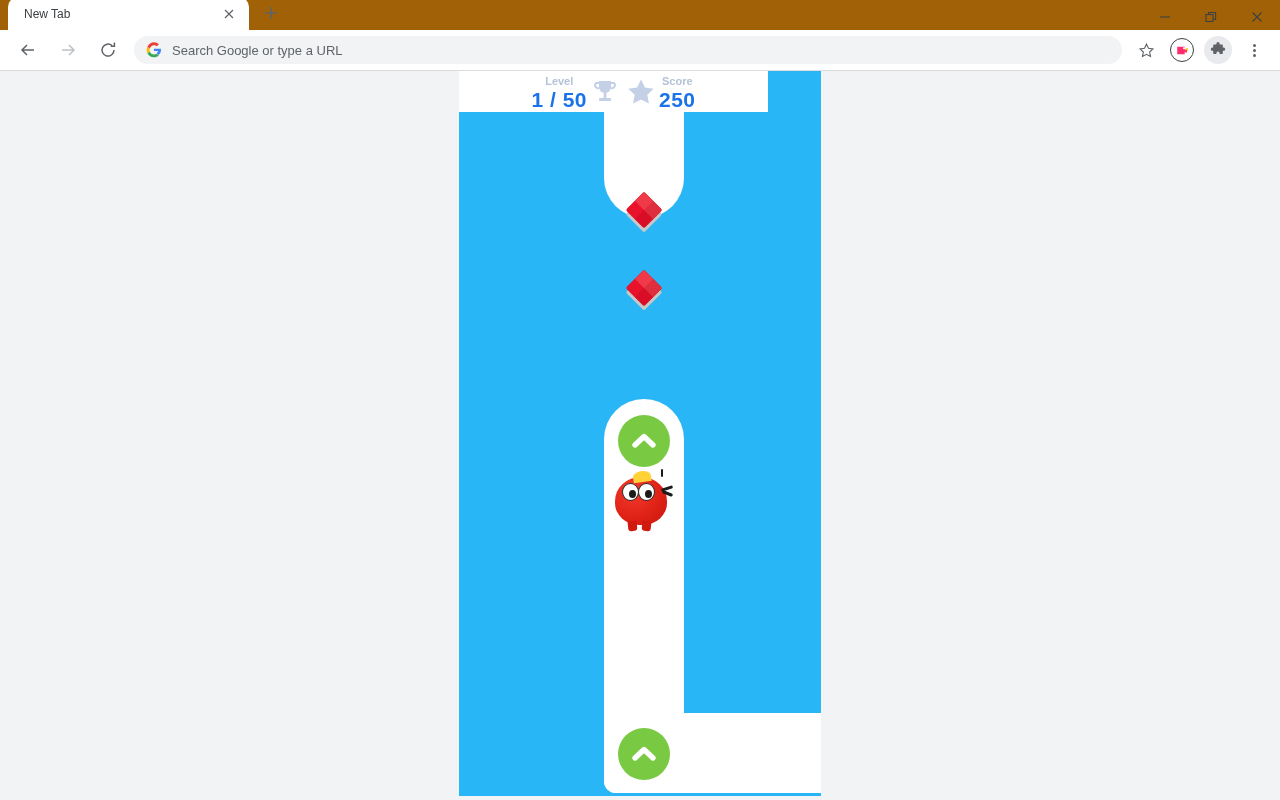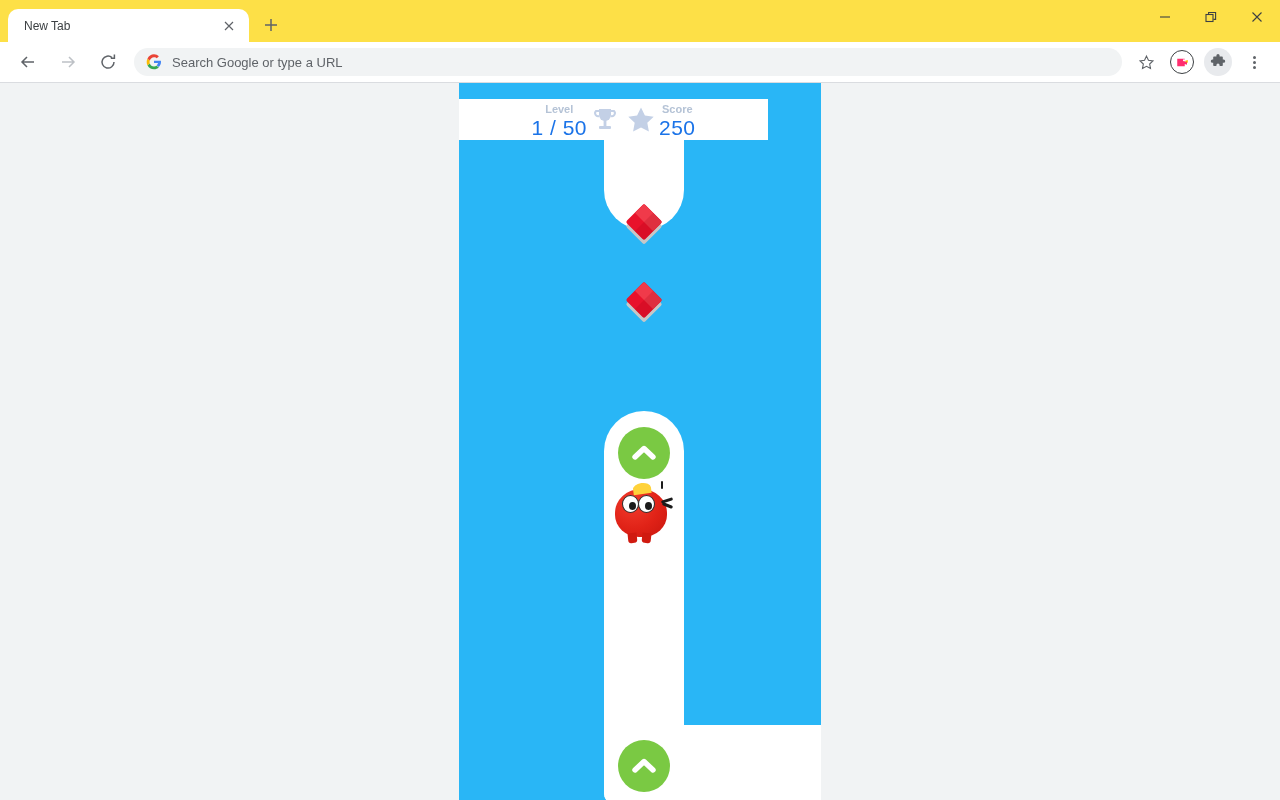--- a/index.html
+++ b/index.html
@@ -7,21 +7,21 @@
     width: 1280px; height: 800px;
     font-family: "Liberation Sans", sans-serif;
     overflow: hidden;
     background: #f1f3f4;
   }
 
   
   .browser { width: 1280px; height: 800px; display: flex; flex-direction: column; }
 
   .tabstrip {
-    height: 42px; background: #fde047;
+    height: 30px; background: #a16207;
     display: flex; align-items: flex-end; position: relative;
   }
   .tab {
     width: 241px; height: 33px; background: #ffffff;
     border-top-left-radius: 10px; border-top-right-radius: 10px;
     margin-left: 8px; display: flex; align-items: center;
     padding: 0 10px 0 16px; position: relative;
   }
   .tab-title {
     font-size: 12px; color: #3c4043; flex: 1;
@@ -82,26 +82,26 @@
   .page { flex: 1; background: #f1f3f4; position: relative; }
 
   .game {
     position: absolute; left: 459px; top: 0; width: 362px; height: 725px;
     background: #29b6f6; overflow: hidden;
   }
 
   .hud {
     position: absolute; left: 0; top: 0; width: 309px; height: 41px;
     background: #ffffff; display: flex; align-items: center;
-    justify-content: center; z-index: 6; margin-top: 16px;
+    justify-content: center; z-index: 6;
   }
   .hud-group { display: flex; align-items: flex-end; }
   .hud-col { display: flex; flex-direction: column; align-items: center; line-height: 1; }
   .hud-label { font-size: 11px; color: #b5c3d6; font-weight: bold; margin-bottom: 2px; }
-  .hud-value { font-size: 21px; color: #1a73e8; font-weight: normal; letter-spacing: .5px; }
+  .hud-value { font-size: 21px; color: #1a73e8; font-weight: bold; letter-spacing: .5px; }
   .hud-icon { width: 36px; height: 36px; display: flex; align-items: center; justify-content: center; }
 
   
   .path { position: absolute; background: #ffffff; z-index: 2; }
   .seg-top   { left: 145px; top: 41px;  width: 80px; height: 106px;
                border-bottom-left-radius: 40px; border-bottom-right-radius: 40px; }
   .seg-mid   { left: 145px; top: 328px; width: 80px; height: 394px;
                border-top-left-radius: 40px; border-top-right-radius: 40px;
                border-bottom-left-radius: 12px; border-bottom-right-radius: 12px; }
   .seg-horiz { left: 145px; top: 642px; width: 217px; height: 80px;

